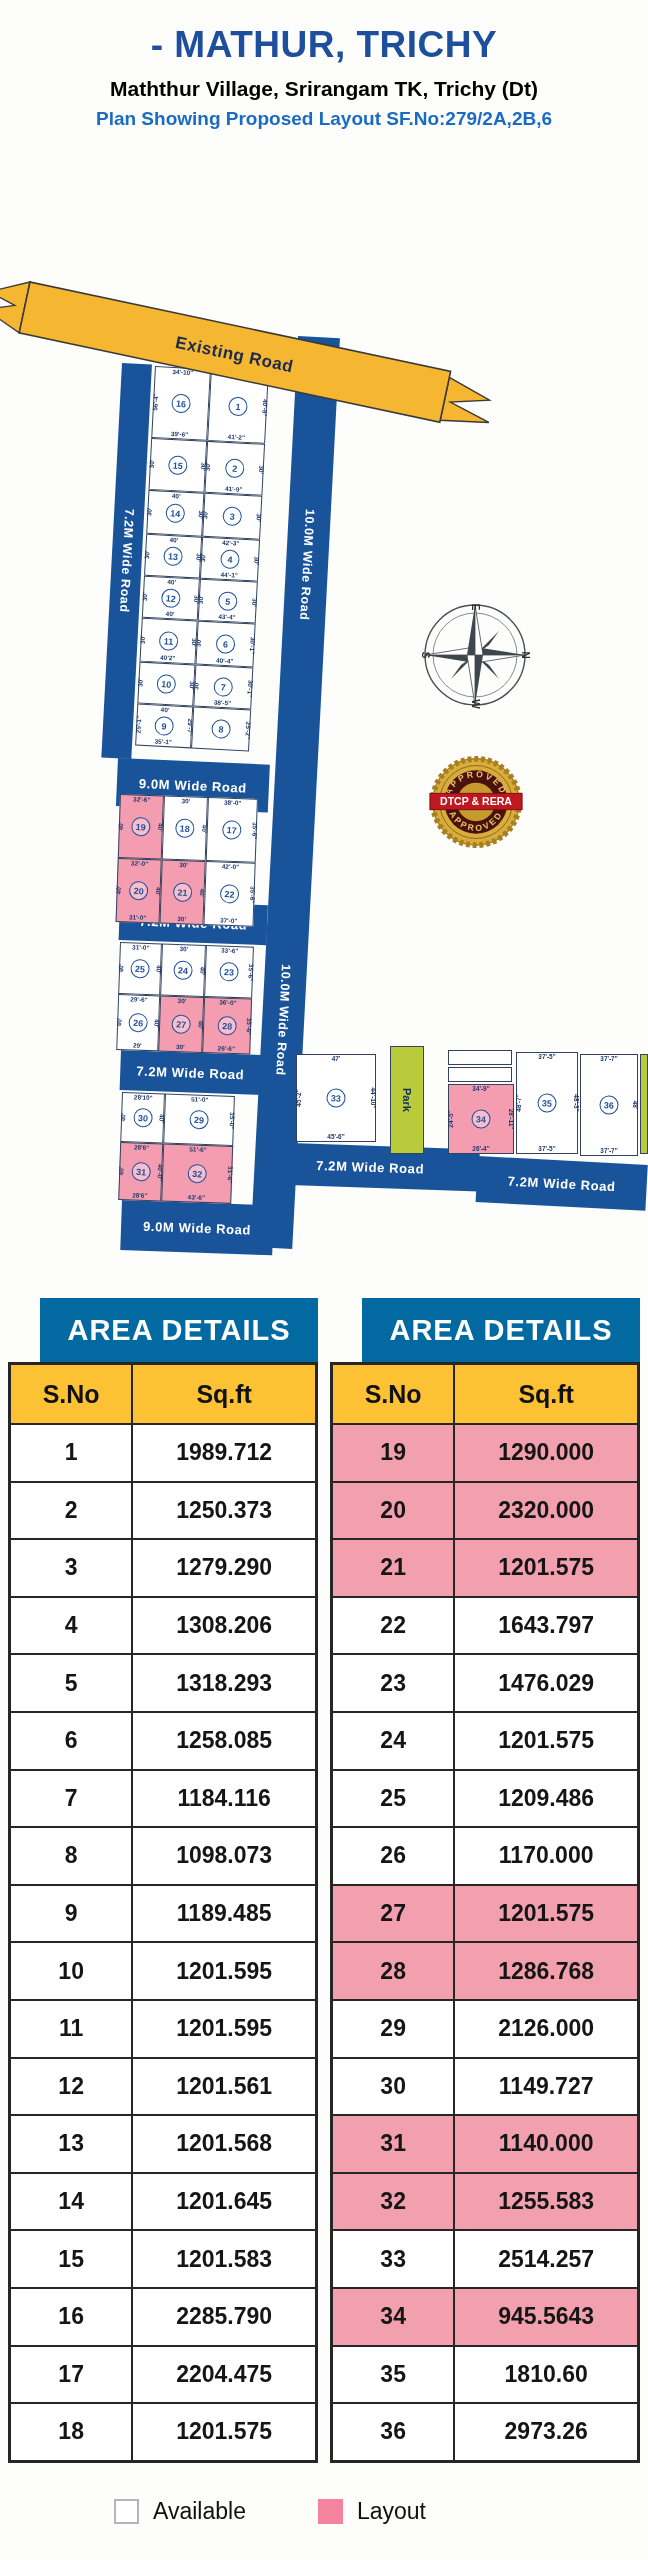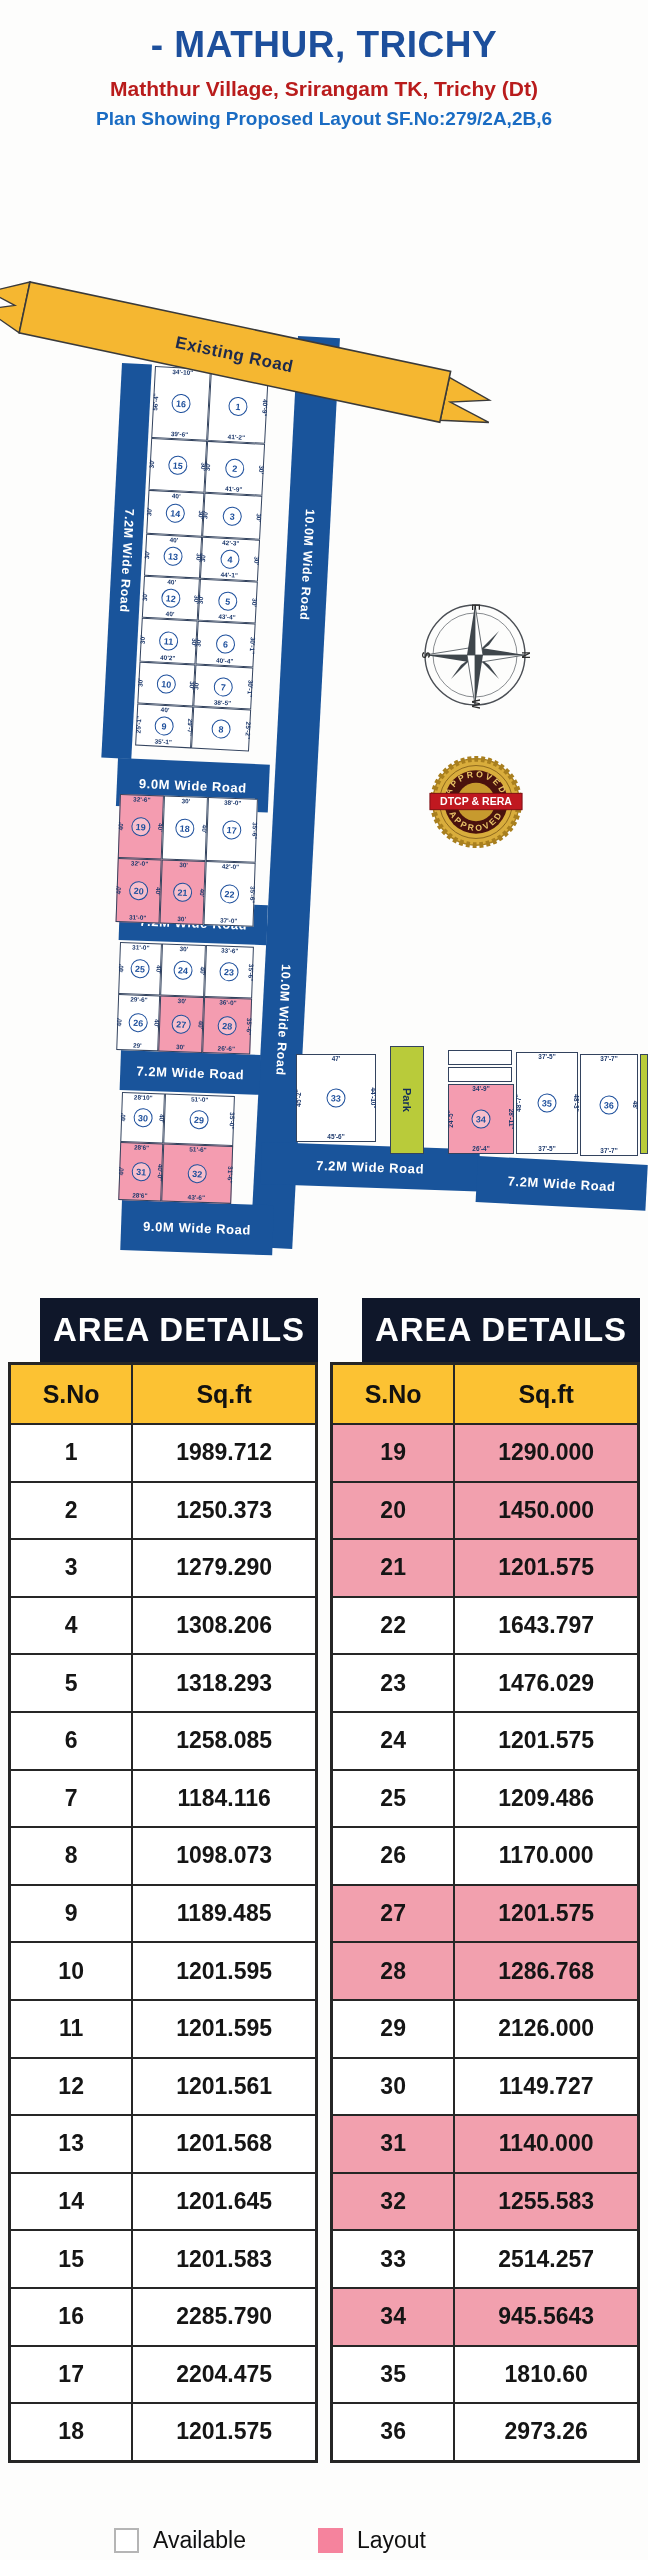--- a/index.html
+++ b/index.html
@@ -1,21 +1,21 @@
 <!DOCTYPE html>
 <html><head>
 <meta charset="utf-8">
 <style>
   html,body{margin:0;padding:0;background:#ffffff;}
   .page{position:relative;width:648px;height:2560px;background:#fdfdfc;overflow:hidden;
         font-family:"Liberation Sans", sans-serif;}
   
   .hdr{position:absolute;top:22px;left:0;width:648px;text-align:center;}
   .hdr .t1,.hdr .t2{color:#1d4f9c;font-size:37px;font-weight:800;line-height:1.22;letter-spacing:.5px;}
-  .hdr .sub{margin-top:10px;color:#b91c1c;font-size:21px;font-weight:700;}
+  .hdr .sub{margin-top:10px;color:#000000;font-size:21px;font-weight:700;}
   .hdr .planline{margin-top:7px;color:#1a6cc3;font-size:19px;font-weight:700;}
   
   #plan{position:absolute;top:198px;left:0;width:648px;height:1082px;}
   .road{position:absolute;background:#19549b;transform-origin:top left;
         display:flex;align-items:center;justify-content:center;}
   .road .rlabel{color:#ffffff;font-weight:700;font-size:13px;letter-spacing:.6px;white-space:nowrap;}
   .road.vert{flex-direction:column;justify-content:space-around;}
   .road.vert .rlabel{writing-mode:vertical-rl;font-size:12.5px;}
   .blk{position:absolute;transform-origin:top left;}
   .plot{position:absolute;background:#ffffff;border:1.2px solid #33435e;box-sizing:border-box;}
@@ -30,30 +30,30 @@
   .d-r{right:1px;top:50%;transform:translate(45%,-50%) rotate(90deg);}
   .park{position:absolute;background:#b9cb3a;border:1.2px solid #33435e;box-sizing:border-box;
         display:flex;align-items:center;justify-content:center;}
   .park span{writing-mode:vertical-rl;color:#153058;font-weight:700;font-size:11px;}
   .strip{position:absolute;background:#ffffff;border:1px solid #33435e;box-sizing:border-box;}
   .gstrip{position:absolute;background:#b9cb3a;border:1px solid #33435e;box-sizing:border-box;}
   .overlay{position:absolute;pointer-events:none;}
   
   .tbl{position:absolute;top:1298px;width:310px;}
   .tbl.left{left:8px;} .tbl.right{left:330px;}
-  .tbl-title{height:64px;background:#0f172a;color:#ffffff;font-size:33px;font-weight:800;
+  .tbl-title{height:64px;background:#0369a1;color:#ffffff;font-size:29px;font-weight:800;
              letter-spacing:1px;display:flex;align-items:center;justify-content:center;margin-left:32px;}
   .tbl table{width:100%;border-collapse:collapse;border:3px solid #262626;table-layout:fixed;}
   .tbl th,.tbl td{border:2px solid #262626;text-align:center;padding:0;}
   .tbl thead th{background:#fcc233;color:#111111;font-size:25px;font-weight:800;height:58px;}
   .tbl td{font-size:23px;font-weight:700;color:#151515;height:55.6px;background:#ffffff;}
   .tbl tr.booked td{background:#f2a0ae;}
   
   .legend{position:absolute;top:2498px;left:0;width:540px;display:flex;gap:72px;
-          align-items:center;justify-content:center;margin-top:29px;}
+          align-items:center;justify-content:center;}
   .leg-item{display:flex;align-items:center;gap:14px;font-size:23px;color:#101010;font-weight:500;}
   .chip{width:25px;height:25px;box-sizing:border-box;}
   .chip.avail{background:#ffffff;border:2px solid #b5b5b5;}
   .chip.booked{background:#f5839d;}
 </style>
 </head>
 <body>
 
 <div class="page">
 
@@ -480,21 +480,21 @@
           <th>Sq.ft</th>
         </tr>
       </thead>
       <tbody>
           <tr class="booked">
             <td>19</td>
             <td>1290.000</td>
           </tr>
           <tr class="booked">
             <td>20</td>
-            <td>1450.000</td>
+            <td>2320.000</td>
           </tr>
           <tr class="booked">
             <td>21</td>
             <td>1201.575</td>
           </tr>
           <tr>
             <td>22</td>
             <td>1643.797</td>
           </tr>
           <tr>

